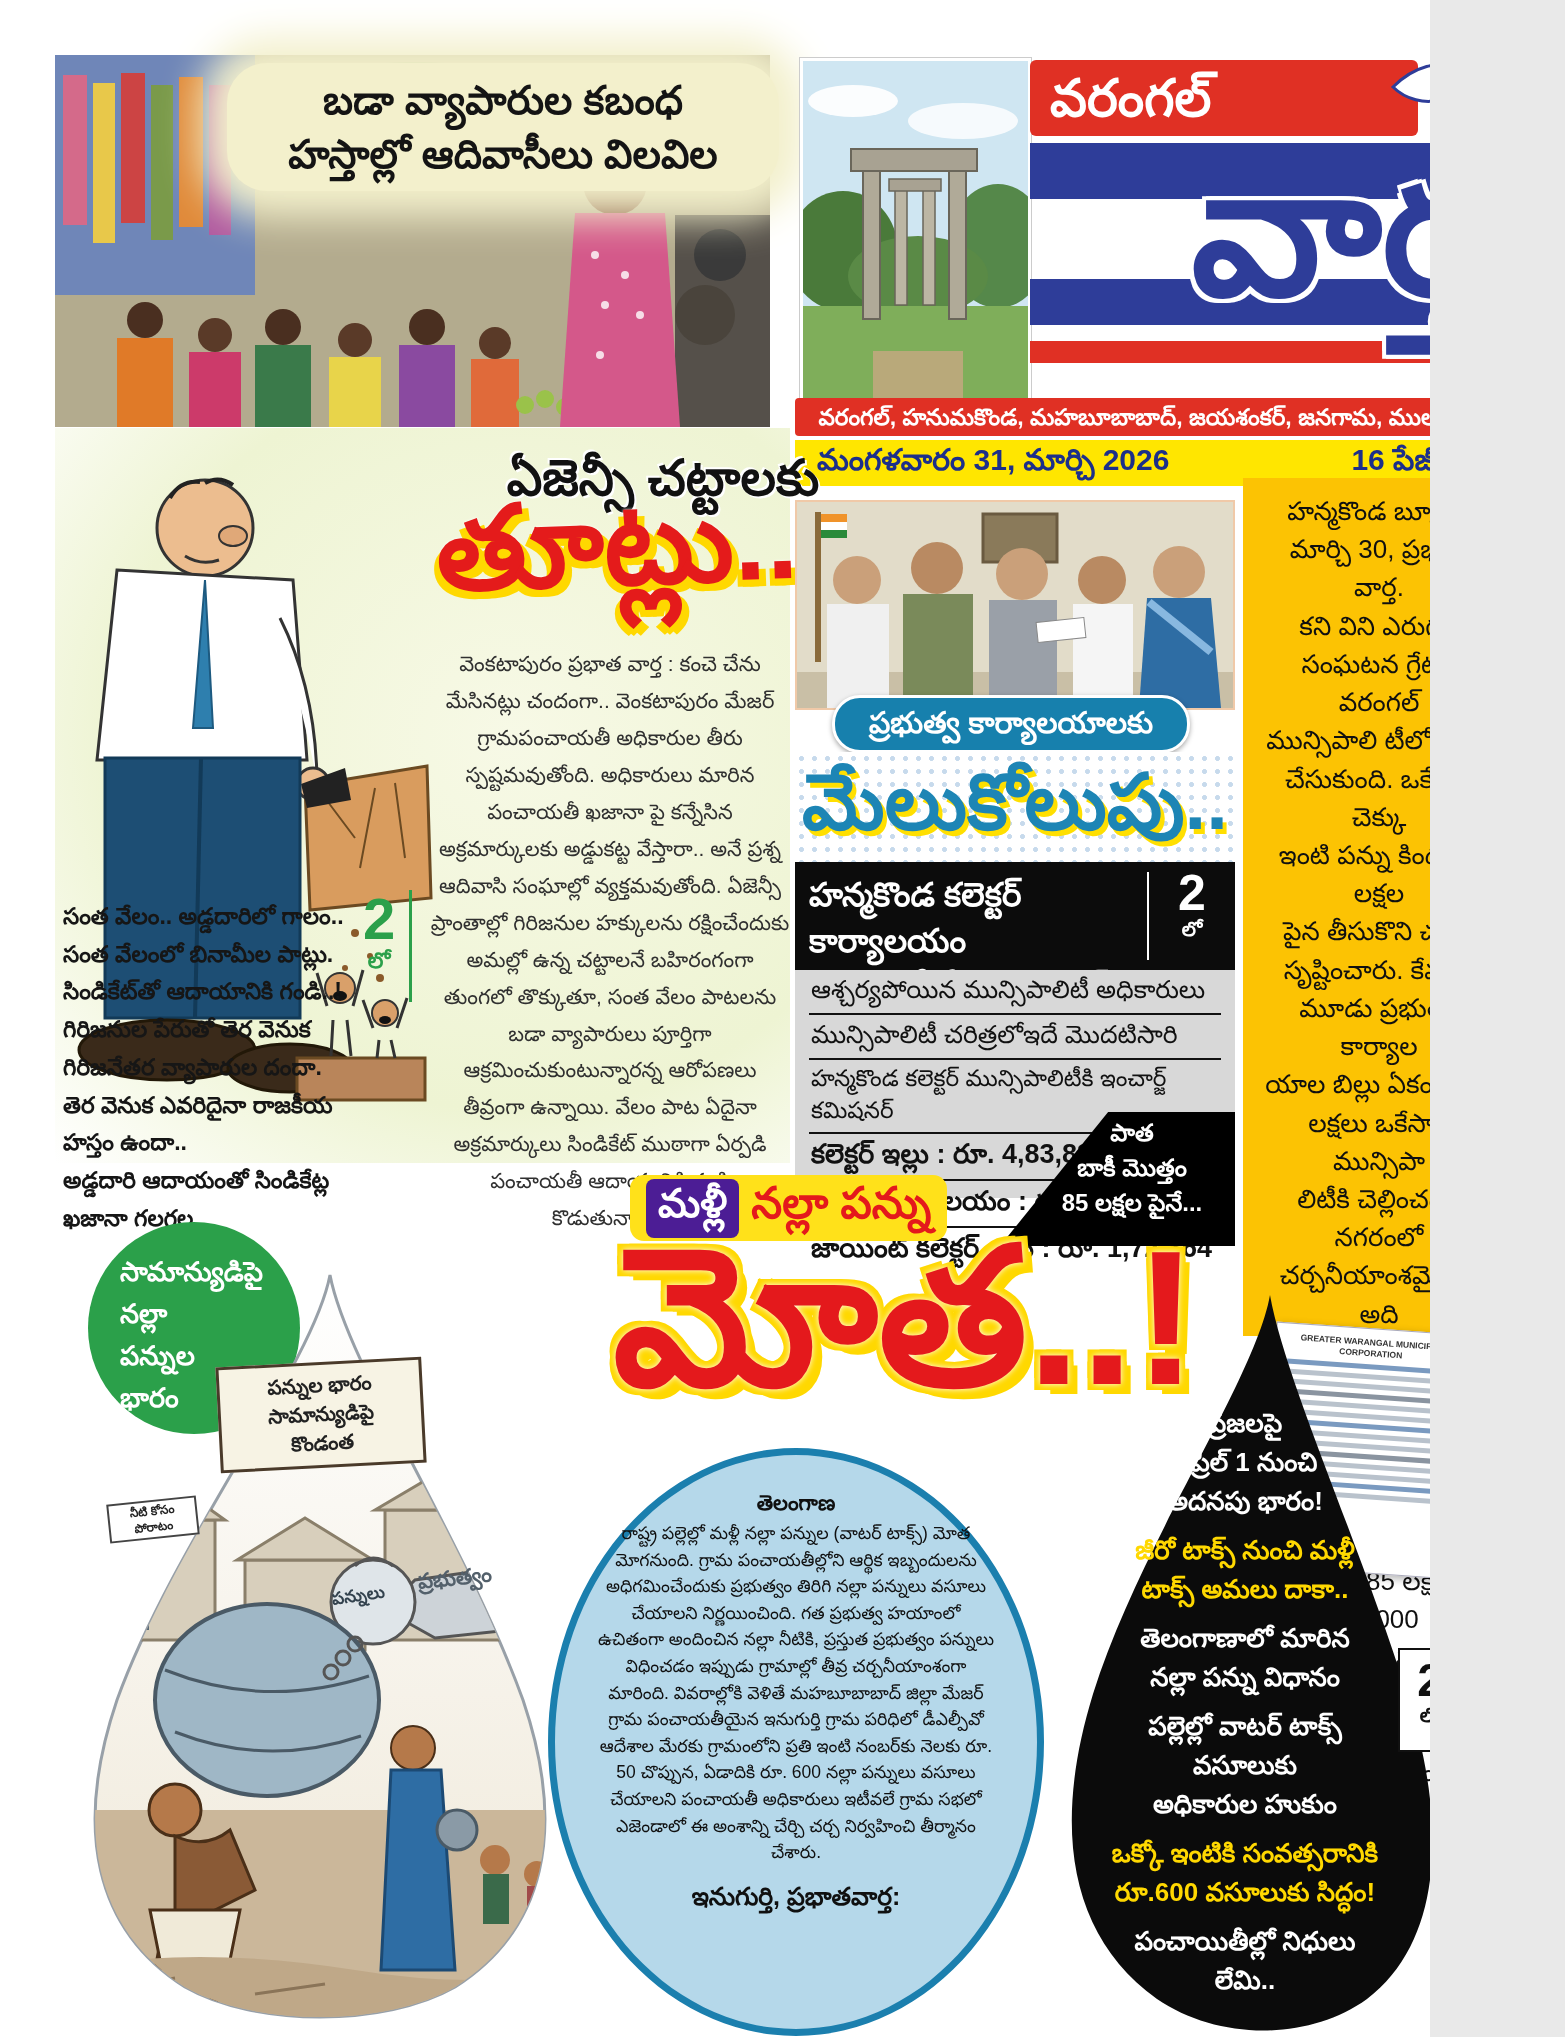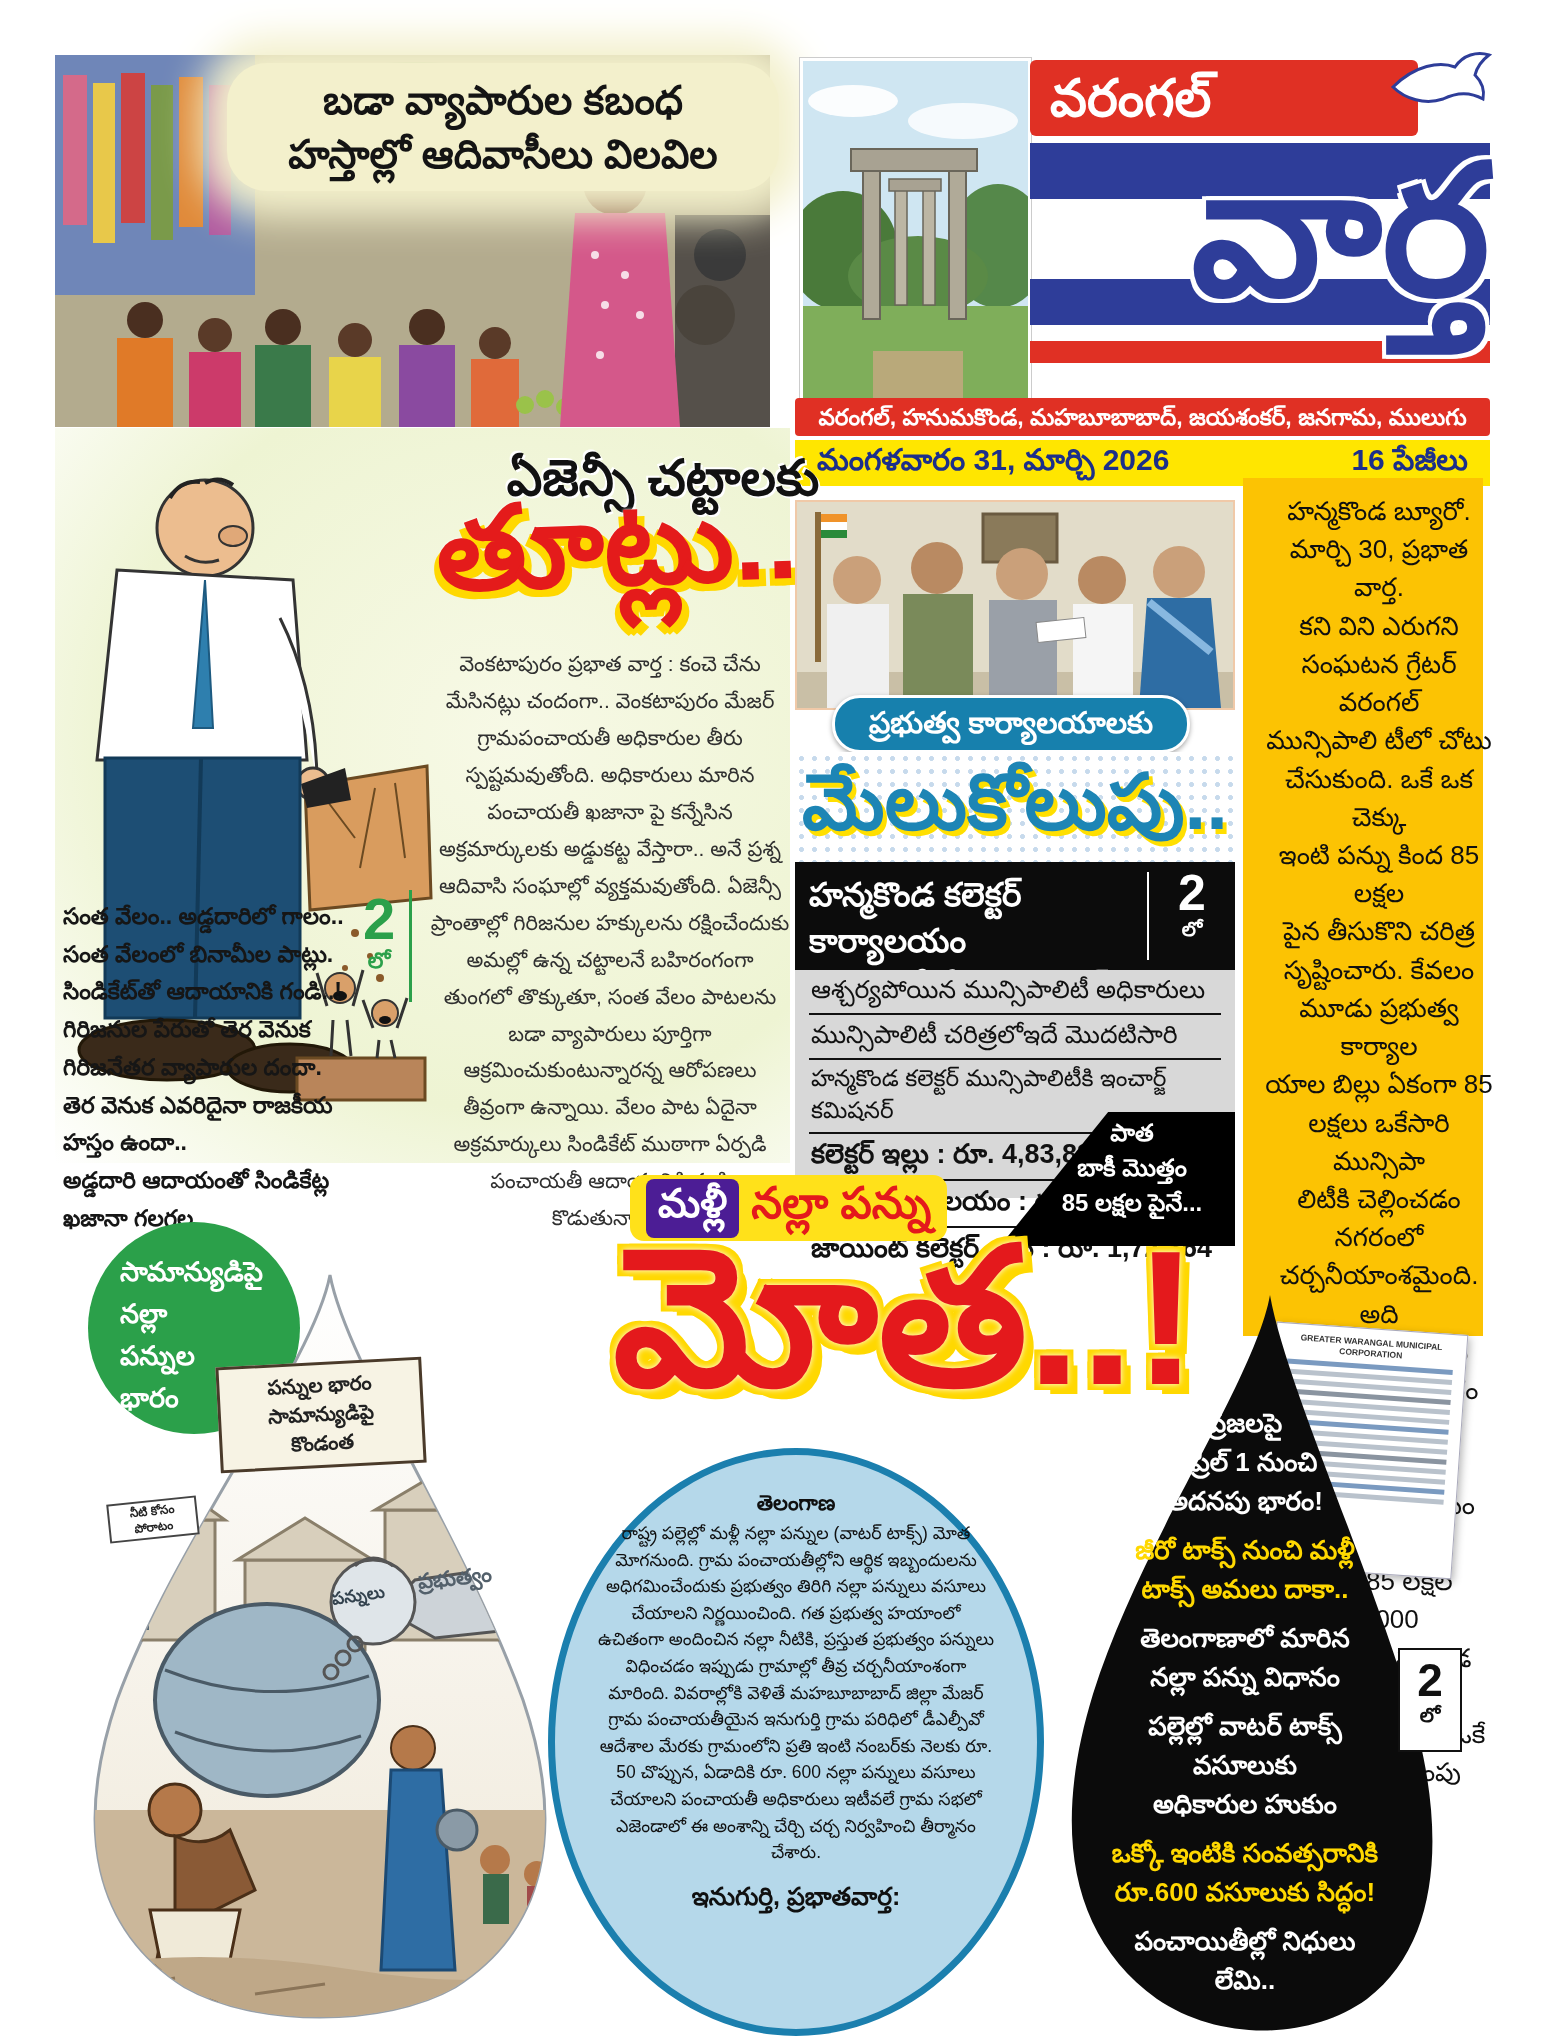--- a/index.html
+++ b/index.html
@@ -1,16 +1,16 @@
 <!DOCTYPE html>
 <html><head>
 <meta charset="utf-8">
 <style>
   html,body{margin:0;padding:0;background:#e9e9e9;}
-  #page{position:relative;width:1565px;height:2037px;background:#ffffff;overflow:hidden;
+  #page{position:relative;width:1430px;height:2037px;background:#ffffff;overflow:hidden;
         font-family:"Liberation Sans","DejaVu Sans",sans-serif;color:#111;}
   .abs{position:absolute;}
   .preline{white-space:pre-line;}
   
   .brand-red{background:#e03024;border-radius:6px;color:#fff;font-weight:bold;font-size:52px;line-height:76px;padding-left:20px;}
   .band-blue{background:#2e3d99;}
   .band-red{background:#e03024;}
   .brand-main{color:#2e3d99;font-weight:bold;font-size:182px;line-height:1.05;text-align:right;
     text-shadow:4px 4px 0 #fff,-4px -4px 0 #fff,4px -4px 0 #fff,-4px 4px 0 #fff,0 4px 0 #fff,0 -4px 0 #fff;margin-top:19px;}
   .cities{background:#e03024;color:#fff;font-weight:bold;font-size:23px;line-height:38px;text-align:center;border-radius:4px;}

